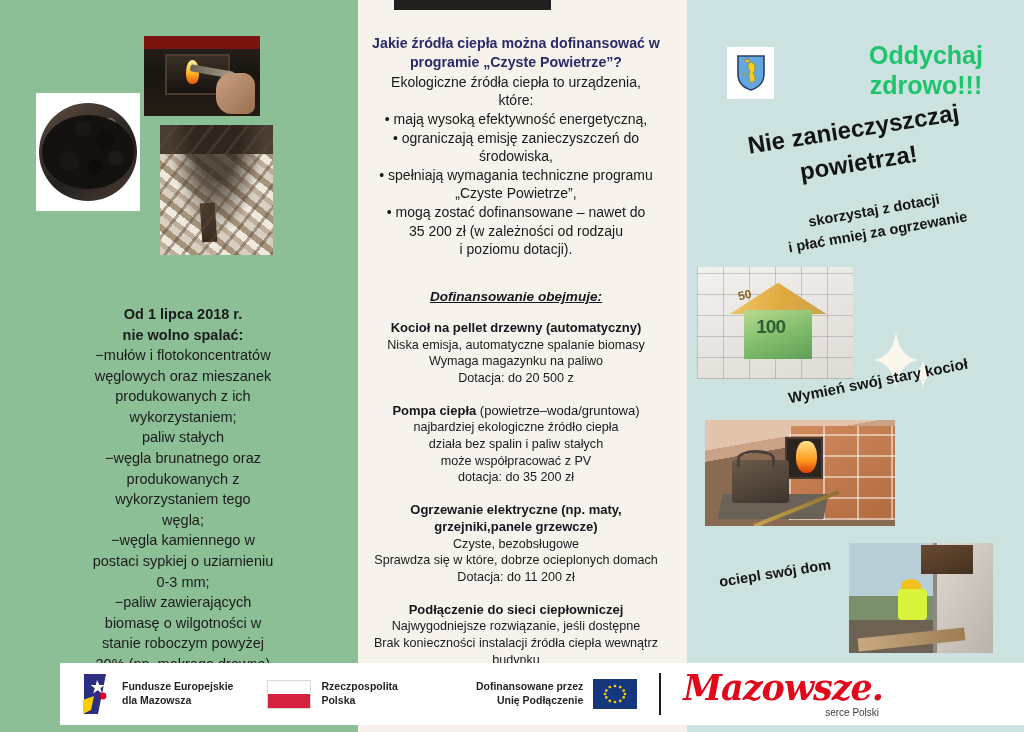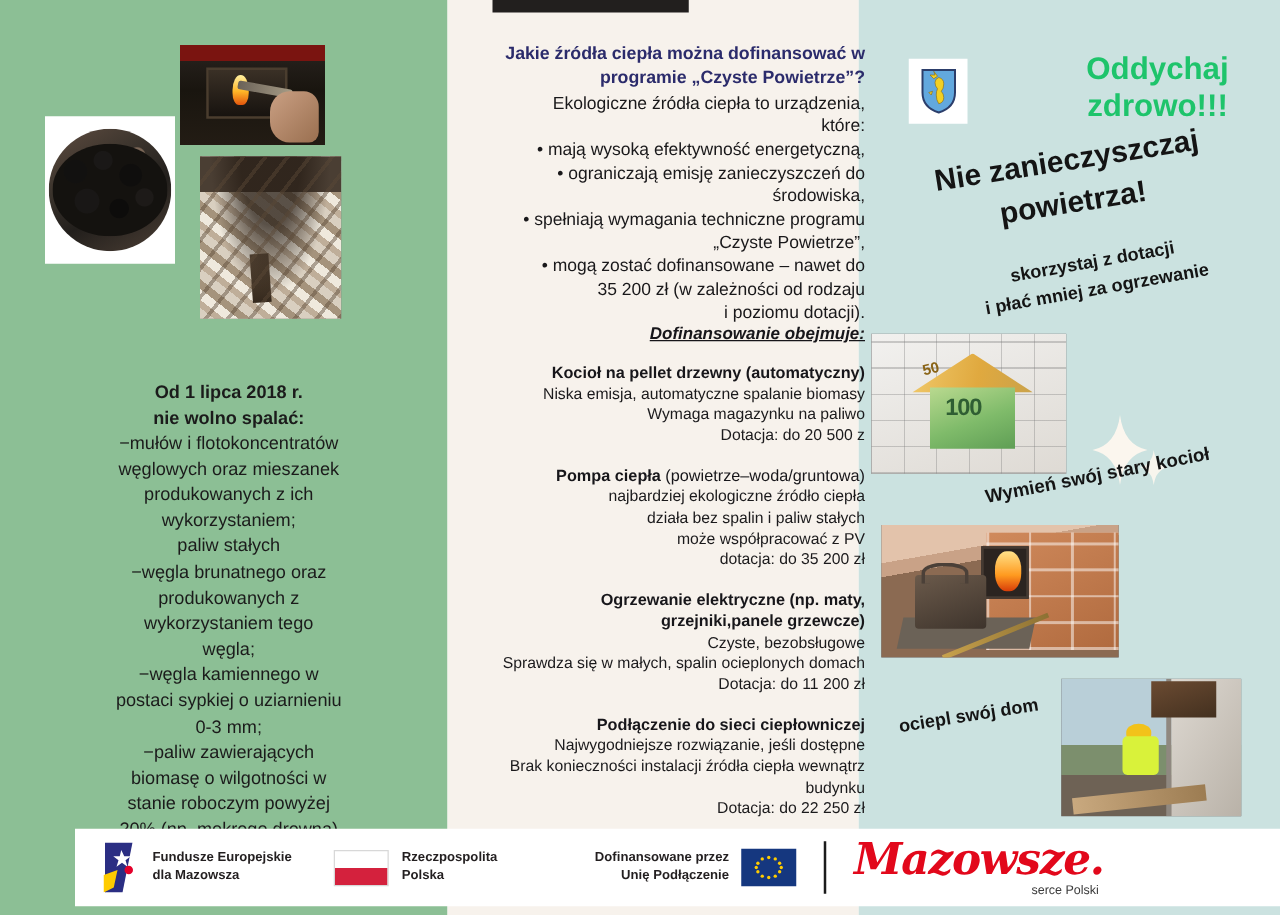--- a/index.html
+++ b/index.html
@@ -117,38 +117,38 @@
   }
   .left-text .lead { font-weight: bold; }
 
   
   .mid-topstrip {
     position: absolute; left: 394px; top: -18px;
     width: 157px; height: 28px;
     background: #221f1e;
   }
   .mid-inner {
-    position: absolute; left: 380px; top: 34px; width: 312px;
-    text-align: right;
+    position: absolute; left: 360px; top: 34px; width: 312px;
+    text-align: center;
   }
   .mid-title {
     color: #2b2b6b;
     font-weight: bold;
     font-size: 14.2px;
     line-height: 1.33;
   }
   .mid-body {
     color: #19181a;
     font-size: 14px;
     line-height: 1.33;
     margin-top: 1px;
   }
   .mid-body .b { display:block; }
   .mid-sub {
-    margin-top: 0;
+    margin-top: 30px;
     font-weight: bold;
     font-style: italic;
     text-decoration: underline;
     font-size: 13.6px;
     color: #17161a;
   }
   .mid-block { margin-top: 16px; }
   .mid-block .hd {
     font-weight: bold; font-size: 13px; color: #17161a; line-height: 1.3;
   }
@@ -432,21 +432,21 @@
       <div class="hd"><span>Pompa ciepła</span><span class="nrm"> (powietrze–woda/gruntowa)</span></div>
       <div class="ln">najbardziej ekologiczne źródło ciepła</div>
       <div class="ln">działa bez spalin i paliw stałych</div>
       <div class="ln">może współpracować z PV</div>
       <div class="ln">dotacja: do 35 200 zł</div>
     </div>
 
     <div class="mid-block">
       <div class="hd">Ogrzewanie elektryczne (np. maty, grzejniki,panele grzewcze)</div>
       <div class="ln">Czyste, bezobsługowe</div>
-      <div class="ln">Sprawdza się w małych, spalin ocieplonych domach</div>
+      <div class="ln">Sprawdza się w które, dobrze ocieplonych domach</div>
       <div class="ln">Dotacja: do 11 200 zł</div>
     </div>
 
     <div class="mid-block">
       <div class="hd">Podłączenie do sieci ciepłowniczej</div>
       <div class="ln">Najwygodniejsze rozwiązanie, jeśli dostępne</div>
       <div class="ln">Brak konieczności instalacji źródła ciepła wewnątrz budynku</div>
       <div class="ln">Dotacja: do 22 250 zł</div>
     </div>
   </div>

